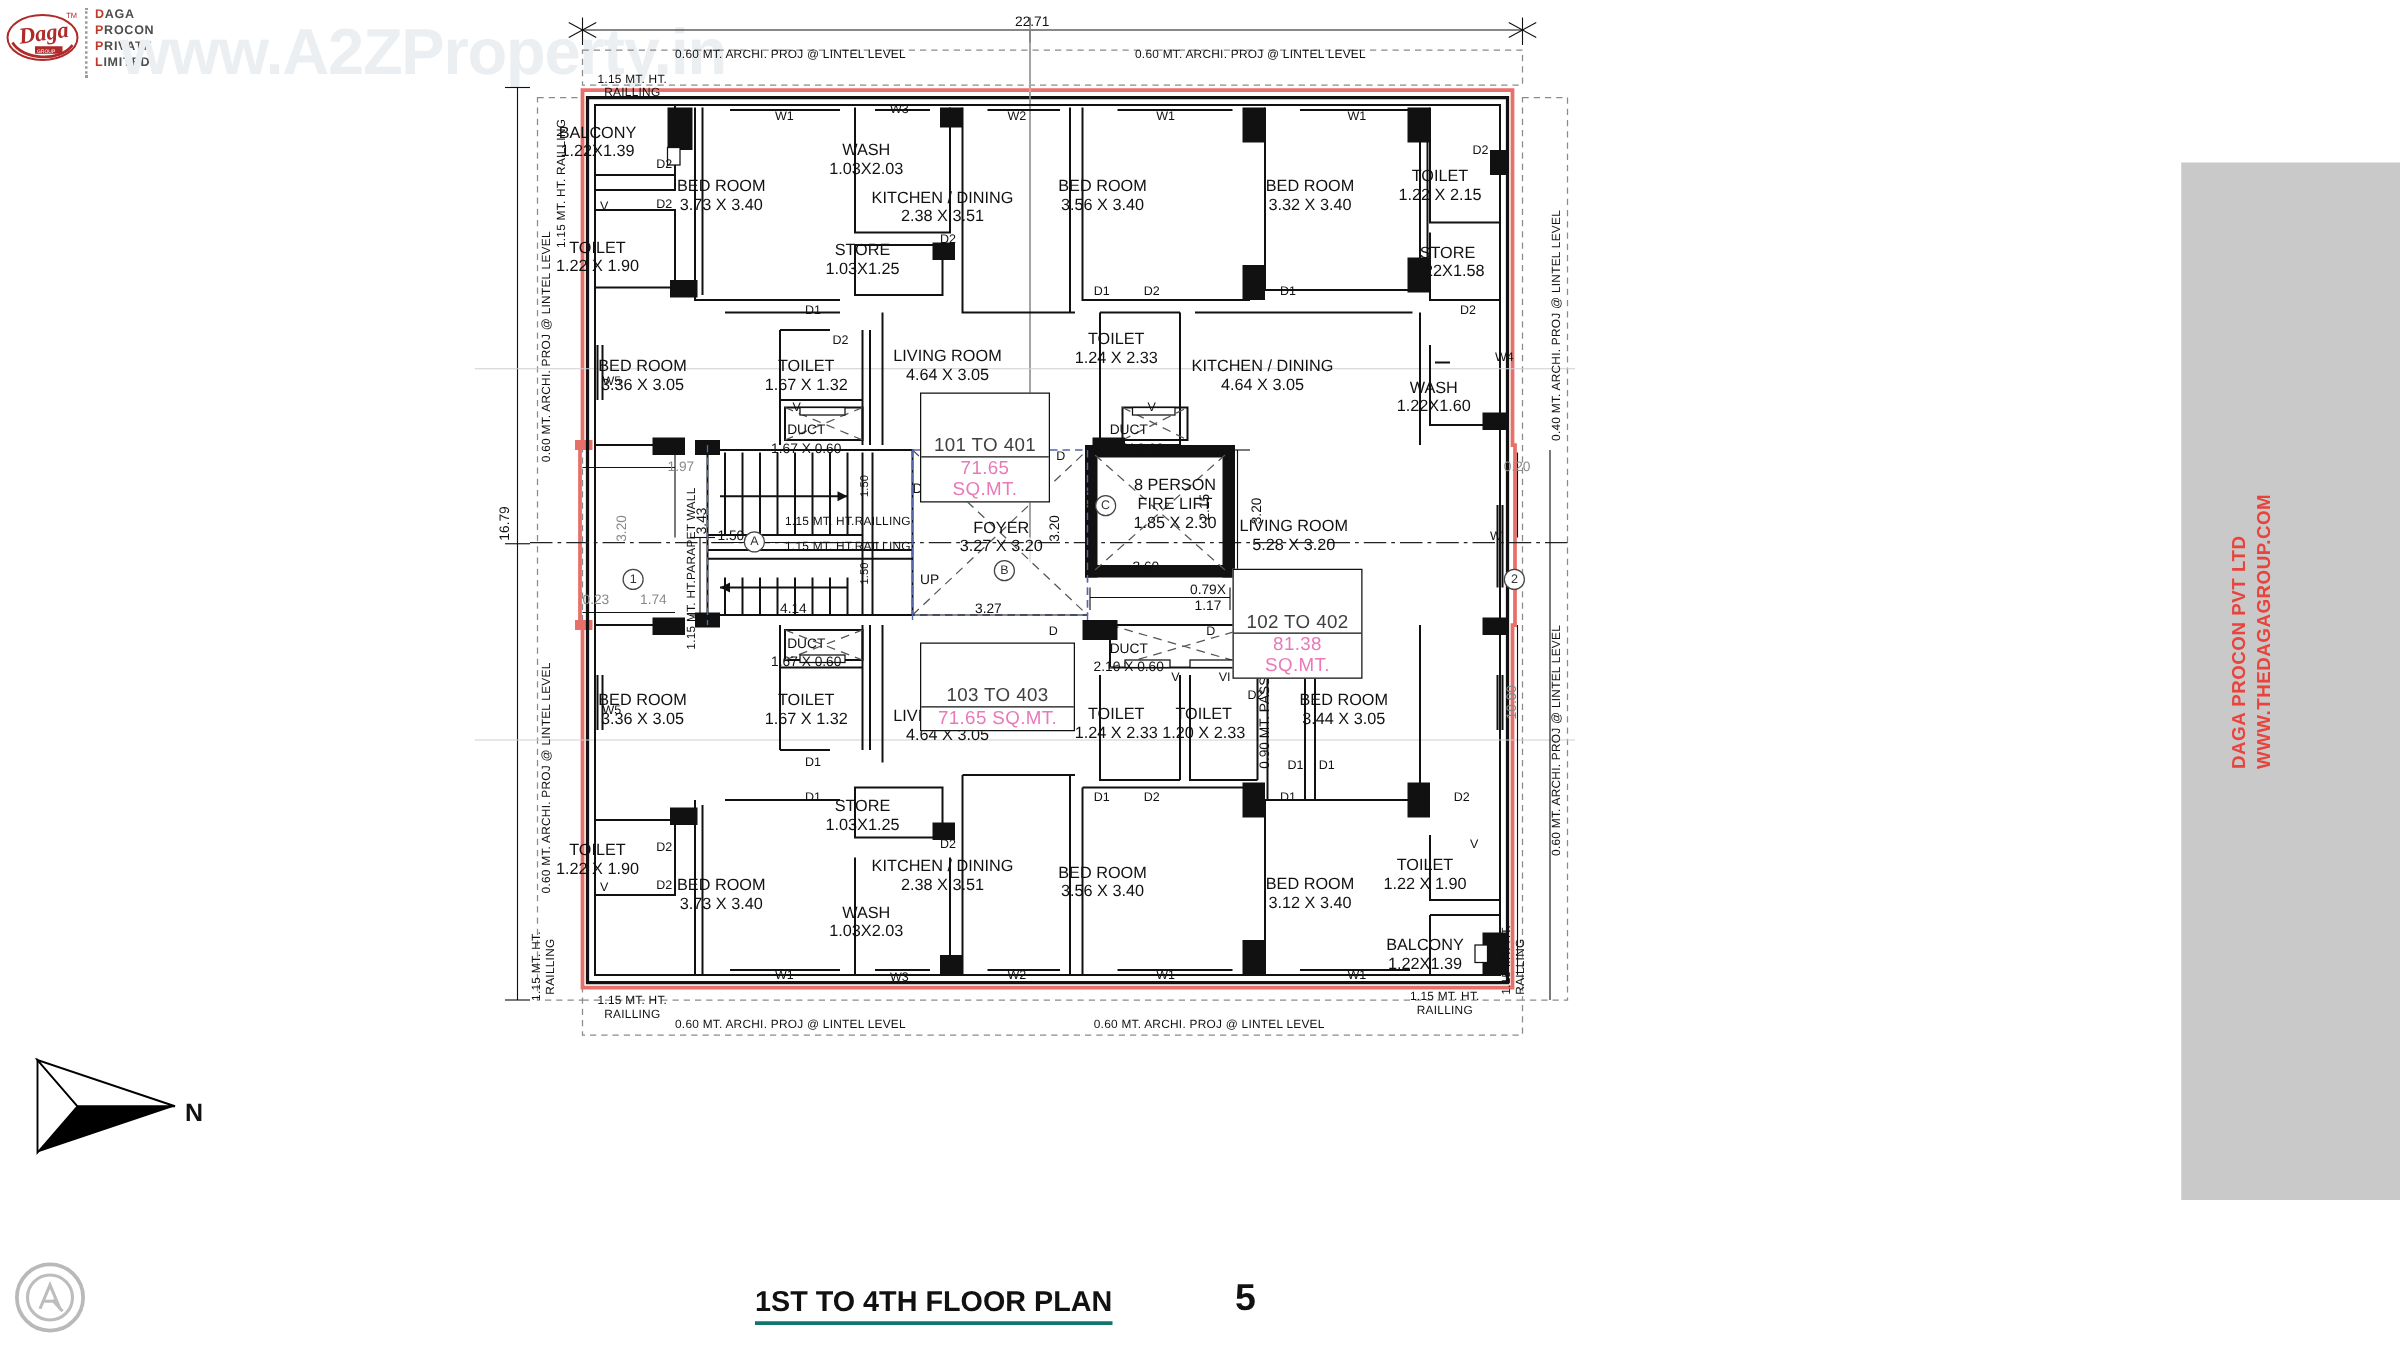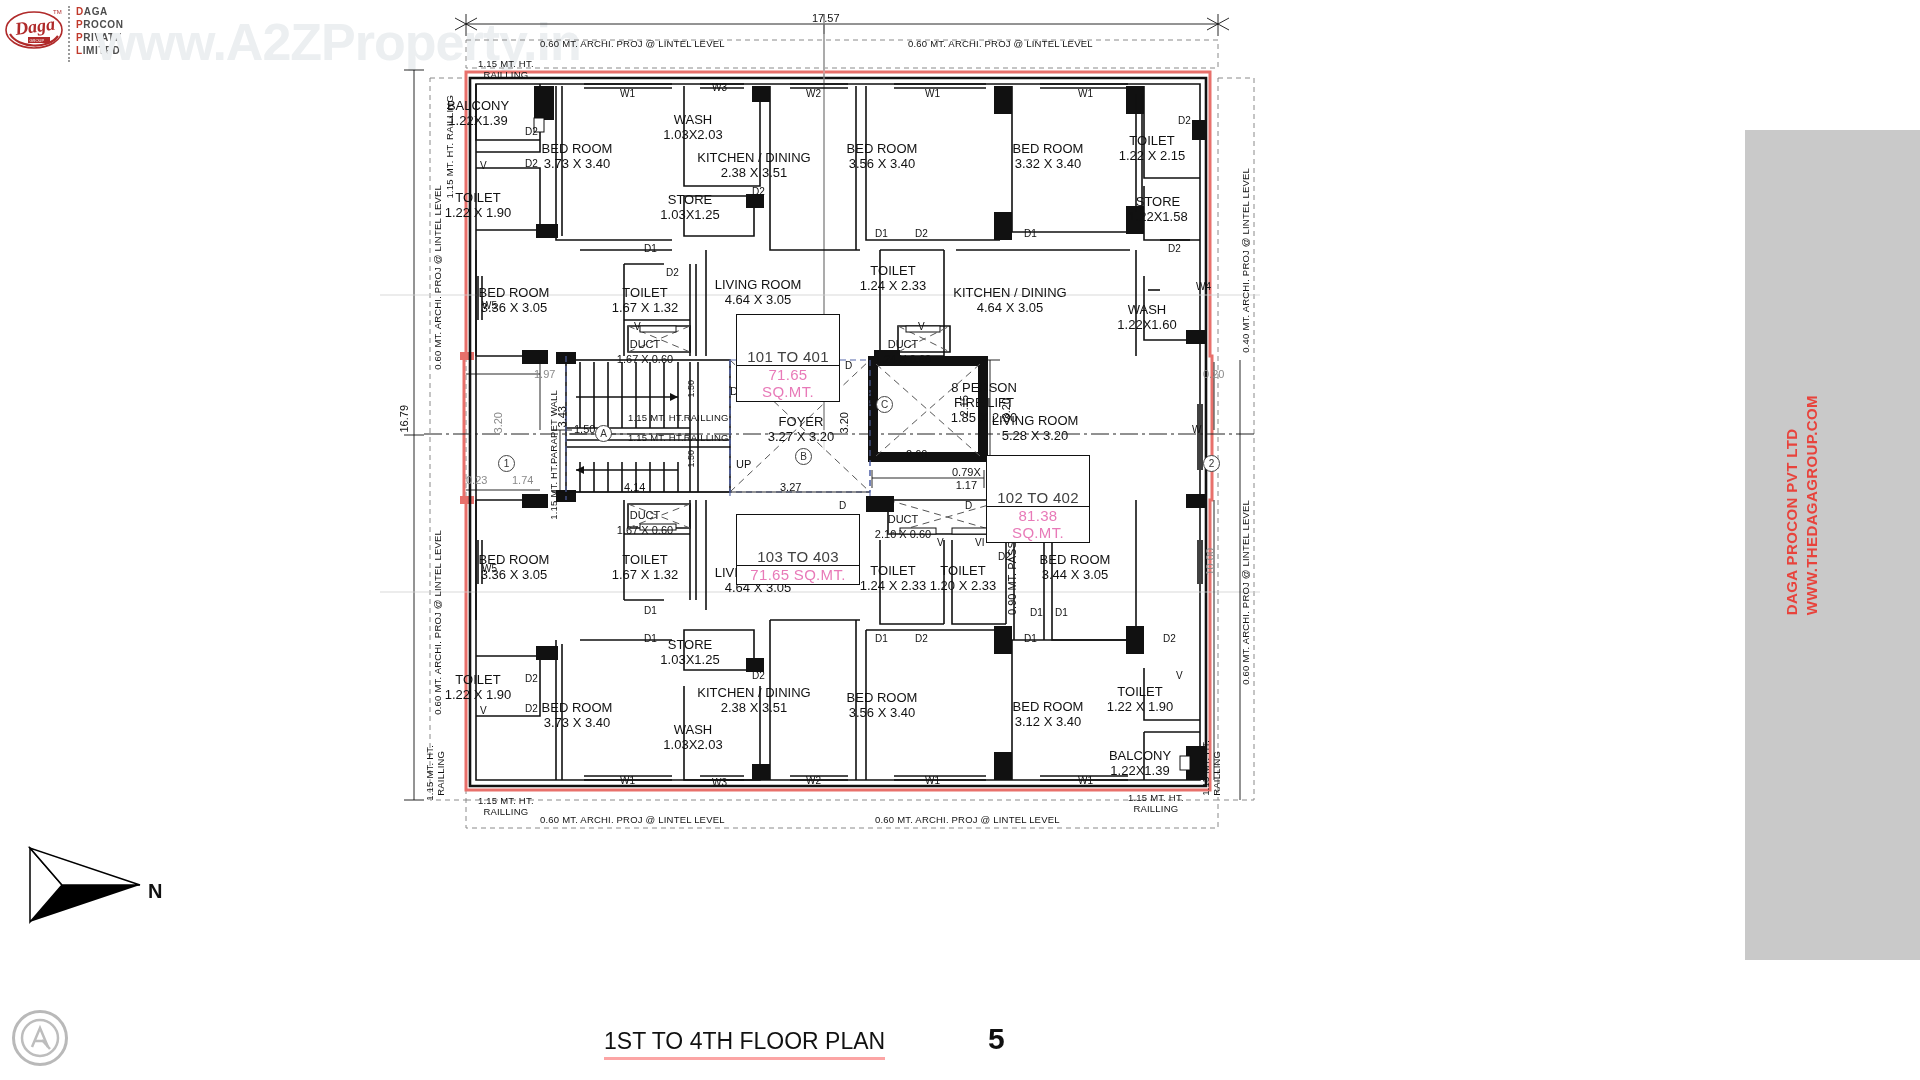--- a/index.html
+++ b/index.html
@@ -50,21 +50,21 @@
   #compass-label { position:absolute; left:148px; top:880px; font-size:20px; font-weight:bold; color:#111; }
 
   
   #corner-logo { position:absolute; left:12px; top:1010px; width:56px; height:56px; border-radius:50%; border:3px solid #b9b9b9; display:flex; align-items:center; justify-content:center; color:#b9b9b9; font-size:26px; font-weight:bold; font-family:"Liberation Serif", serif;}
 
   
   #plan { position:absolute; left:0; top:0; width:1920px; height:1080px; z-index:3; pointer-events:none; }
   #plan svg { display:block; }
 
   
-  #plan-title { position:absolute; left:604px; top:1028px; font-size:23px; font-weight:normal; color:#111; letter-spacing:0px; border-bottom:3px solid #fca5a5; padding-bottom:2px; white-space:nowrap;}
+  #plan-title { position:absolute; left:604px; top:1028px; font-size:23px; font-weight:bold; color:#111; letter-spacing:0px; border-bottom:3px solid #0f766e; padding-bottom:2px; white-space:nowrap;}
   #sheet-number { position:absolute; left:988px; top:1022px; font-size:30px; font-weight:bold; color:#111;}
 
   
   .tl { position:absolute; z-index:5; color:#111; font-family:"Liberation Sans", sans-serif; white-space:nowrap; }
   .room { font-size:13px; text-align:center; line-height:15px; }
   .room .rn { display:block; }
   .room .rd { display:block; }
   .small { font-size:11px; }
   .tiny { font-size:9px; }
   .mark { font-size:10px; }
@@ -426,21 +426,21 @@
     <line class="dim" x1="1214" y1="500" x2="1214" y2="780"></line>
     <line class="dim" x1="1240" y1="360" x2="1240" y2="800"></line>
 
     <line class="blu" x1="730" y1="360" x2="730" y2="500"></line>
     <line class="blu" x1="870" y1="360" x2="870" y2="500"></line>
     <line class="blu" x1="566" y1="356" x2="566" y2="500"></line>
 
   </svg>
   </div>
 
-  <div class="tl small" style="left:812px; top:12px;">17.57</div>
+  <div class="tl small" style="left:812px; top:12px;">22.71</div>
   <div class="tl small vert" style="left:398px; top:405px;">16.79</div>
   <div class="tl small grey" style="left:490px; top:368px;margin-left:44px;">1.97</div>
   <div class="tl small grey" style="left:466px; top:474px;">0.23</div>
   <div class="tl small grey" style="left:512px; top:474px;">1.74</div>
   <div class="tl small grey vert" style="left:492px; top:412px;">3.20</div>
   <div class="tl small grey" style="left:1203px; top:368px;">0.20</div>
   <div class="tl small grey vert" style="left:1204px; top:548px;">10.00</div>
   <div class="tl small" style="left:906px; top:448px;">2.60</div>
   <div class="tl small" style="left:574px; top:423px;">1.50</div>
   <div class="tl small vert" style="left:556px; top:406px;">3.43</div>
@@ -477,21 +477,21 @@
   </div>
   <div class="unitbox" style="left:986px; top:455px; width:104px;">
     <span class="uno">102 TO 402</span>
     <span class="uar">81.38 SQ.MT.</span>
   </div>
   <div class="unitbox" style="left:736px; top:514px; width:124px;">
     <span class="uno">103 TO 403</span>
     <span class="uar">71.65 SQ.MT.</span>
   </div>
 
-  <div class="tl room" style="left:922px; top:380px; width:124px;">
+  <div class="tl room" style="left:878px; top:380px; width:124px;">
     <span class="rn">8 PERSON</span>
     <span class="rn">FIRE LIFT</span>
     <span class="rd">1.85 X 2.30</span>
   </div>
   <div class="gridcirc" style="left:876px; top:396px;">C</div>
   <div class="tl tiny vert" style="left:866px; top:392px;">FRD</div>
 
   <div class="tl room" style="left:756px; top:414px; width:90px;">
     <span class="rn">FOYER</span>
     <span class="rd">3.27 X 3.20</span>

